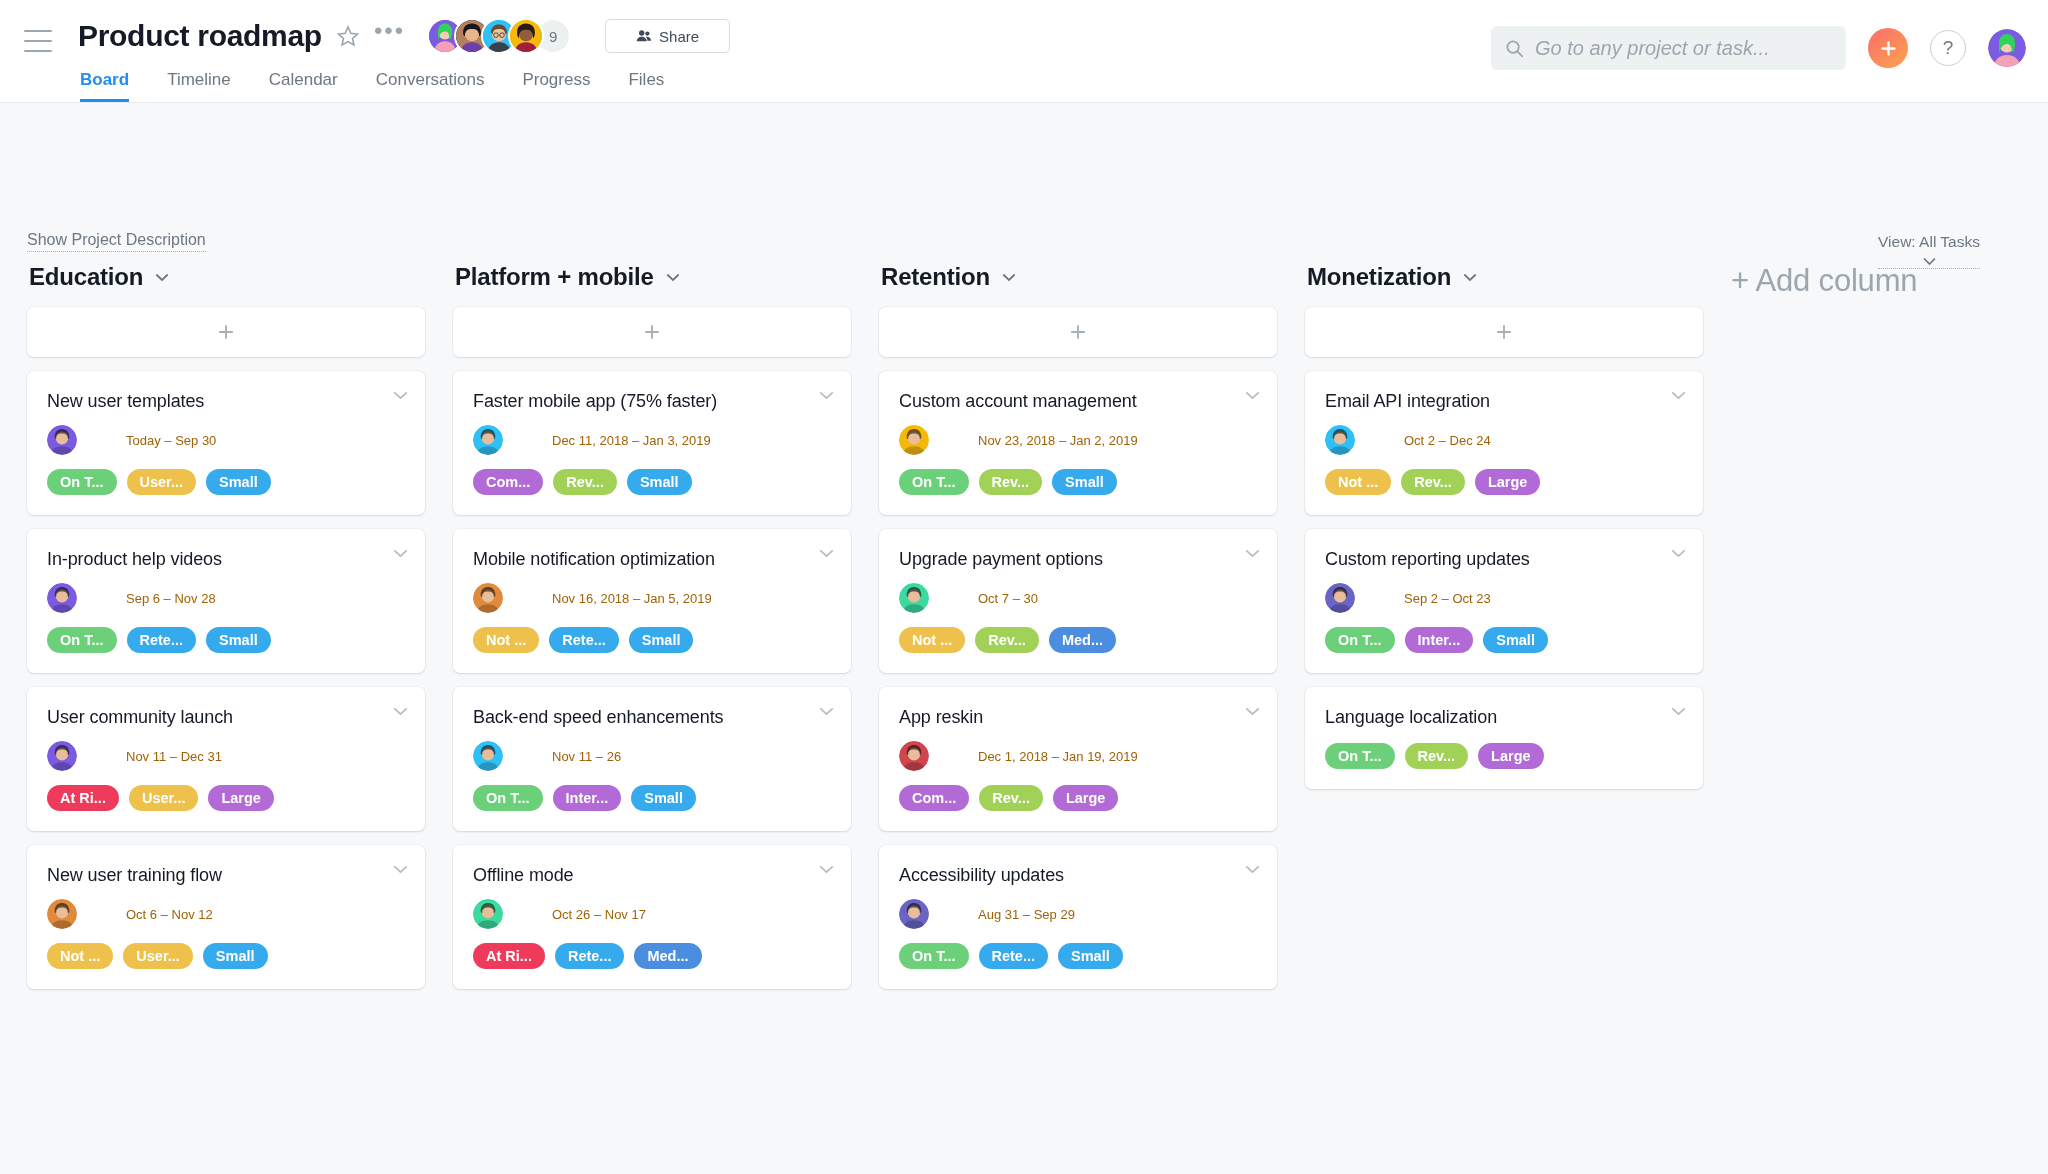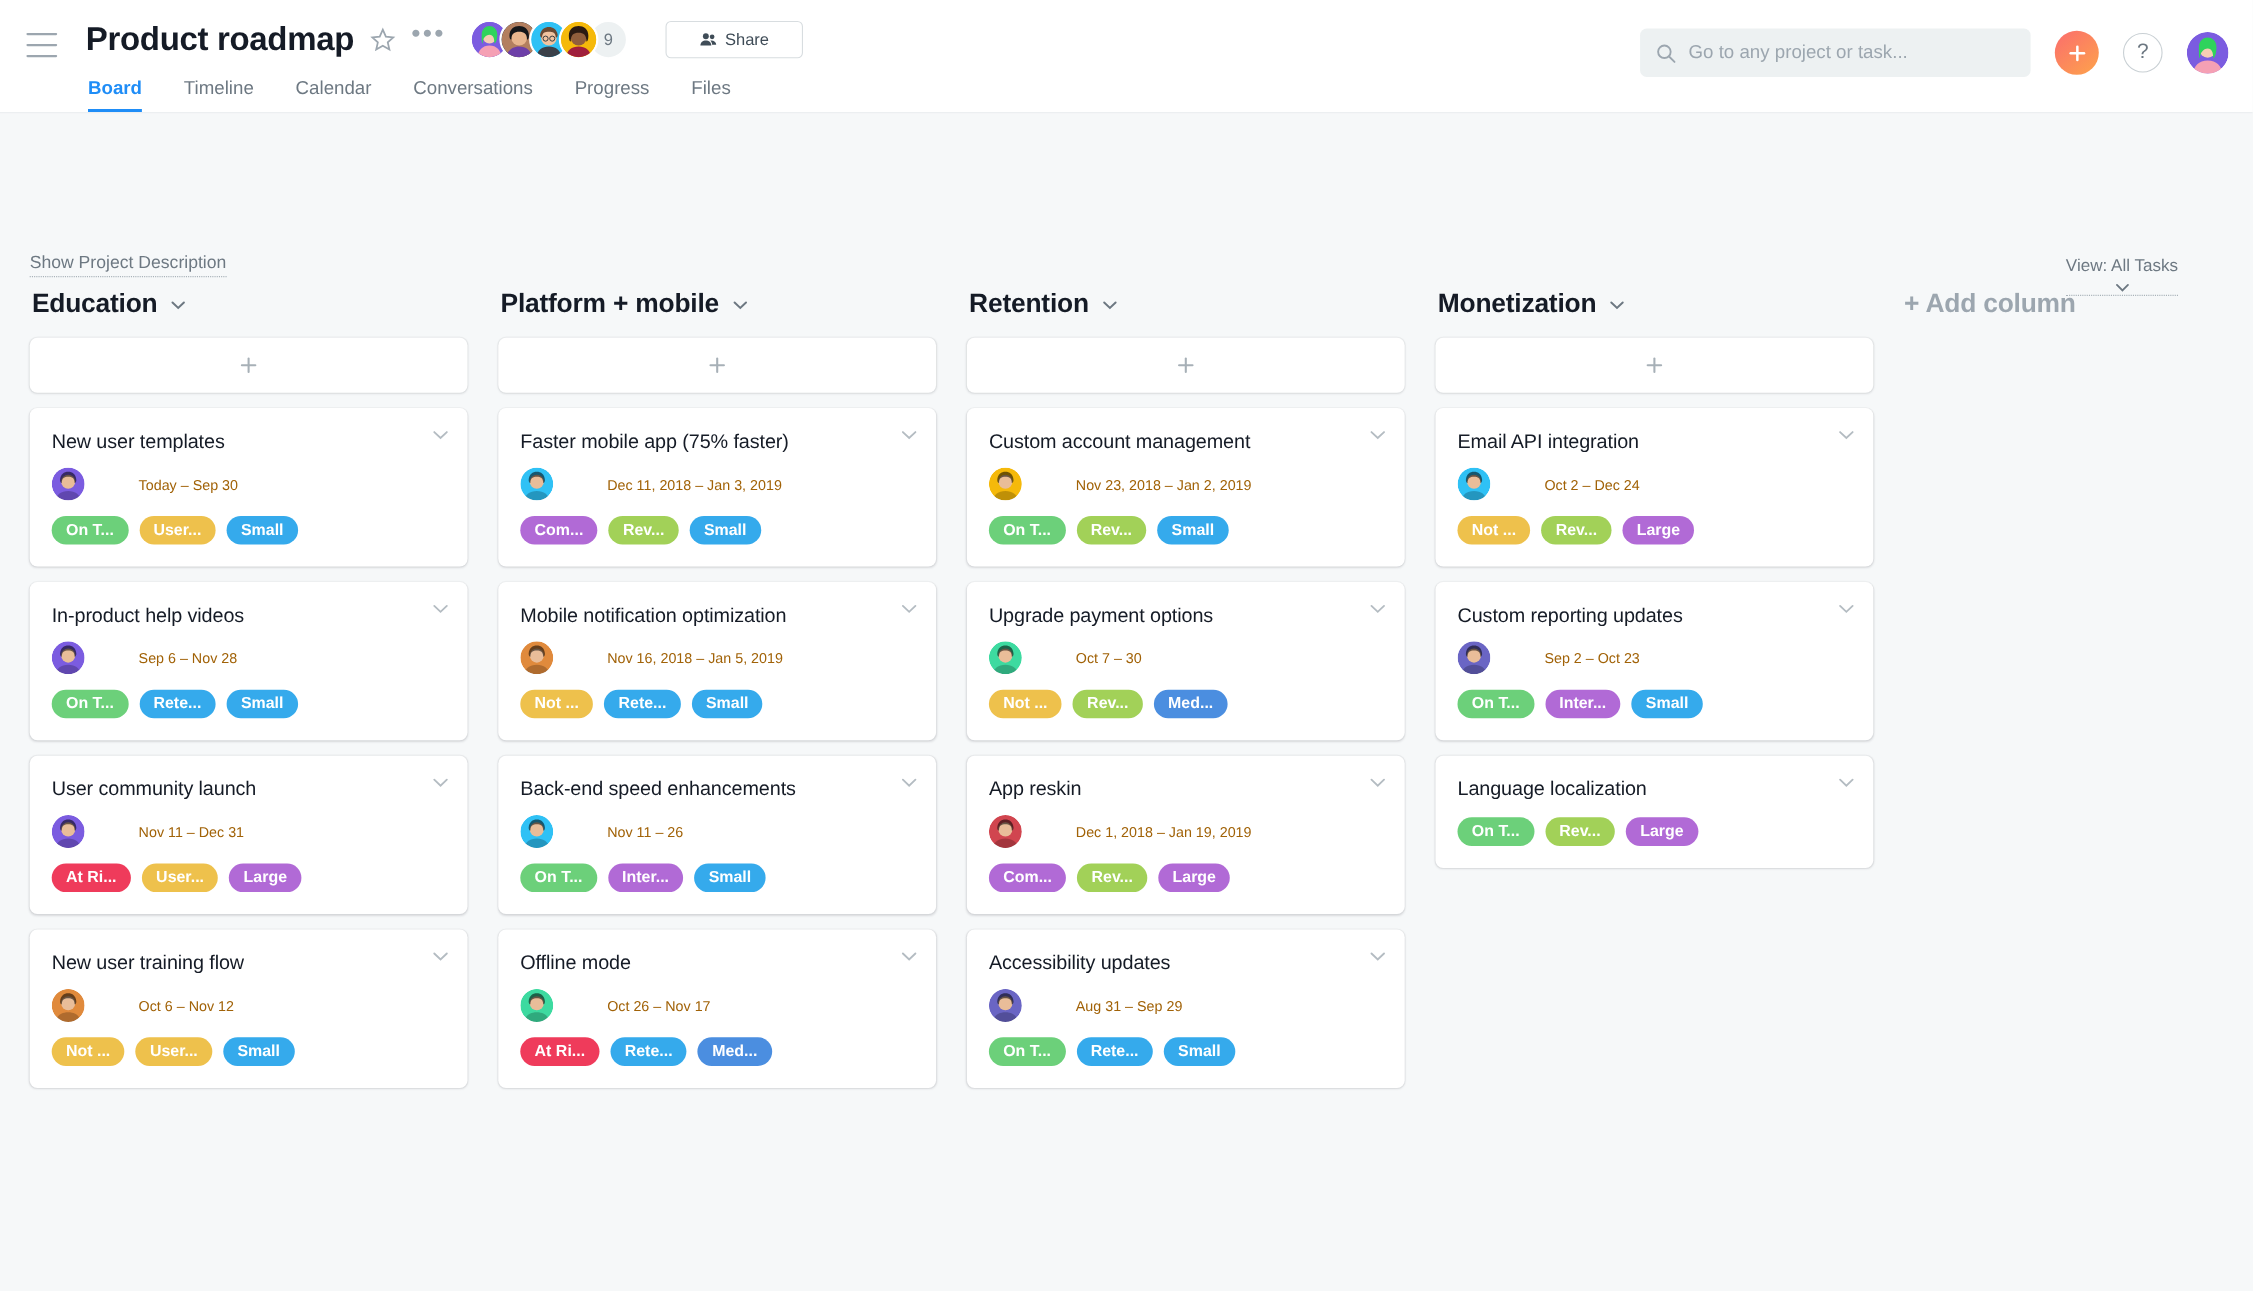--- a/index.html
+++ b/index.html
@@ -70,22 +70,23 @@
   .top-right {
     position: absolute; right: 22px; top: 26px;
     display: flex; align-items: center; gap: 22px;
   }
   .search {
     width: 355px; height: 44px; background: #edf1f2; border-radius: 6px;
     display: flex; align-items: center; padding: 0 14px; gap: 11px;
   }
   .search input {
     border: 0; outline: 0; background: transparent;
-    font-size: 17px; color: #6d7882; width: 100%;
+    font-size: 20px; color: #6d7882; width: 100%;
     font-family: "Liberation Sans", sans-serif;
+    font-style: italic;
   }
   .search input::placeholder { color: #9ca6af; }
   .plus-btn {
     width: 40px; height: 40px; border-radius: 50%;
     background: linear-gradient(140deg,#fb6d6d 0%,#fda34b 100%);
     display:flex; align-items:center; justify-content:center; cursor:pointer;
   }
   .help-btn {
     width: 36px; height: 36px; border-radius: 50%;
     border: 1px solid #c9d0d4; color: #6d7882; font-size: 19px;
@@ -139,21 +140,21 @@
   .card-av { width: 30px; height: 30px; border-radius: 50%; overflow: hidden; flex: 0 0 auto; }
   .card-date { font-size: 13px; color: #a16207; white-space: nowrap; margin-left: 36px; }
   .tags { display: flex; gap: 10px; margin-top: 14px; }
   .tag {
     height: 26px; border-radius: 13px; padding: 0 13px;
     display: flex; align-items: center; justify-content: center;
     font-size: 14.5px; font-weight: 700; color: #fff; white-space: nowrap;
   }
 
   .add-col {
-    font-size: 24px; color: #9ca6af; font-weight: 700;
+    font-size: 31px; color: #9ca6af; font-weight: 400;
     white-space: nowrap; padding-top: 8px; cursor: pointer; letter-spacing: -0.2px;
   }
 
   svg { display: block; }
 </style>
 </head>
 <body>
 
 <div class="topbar">
 

